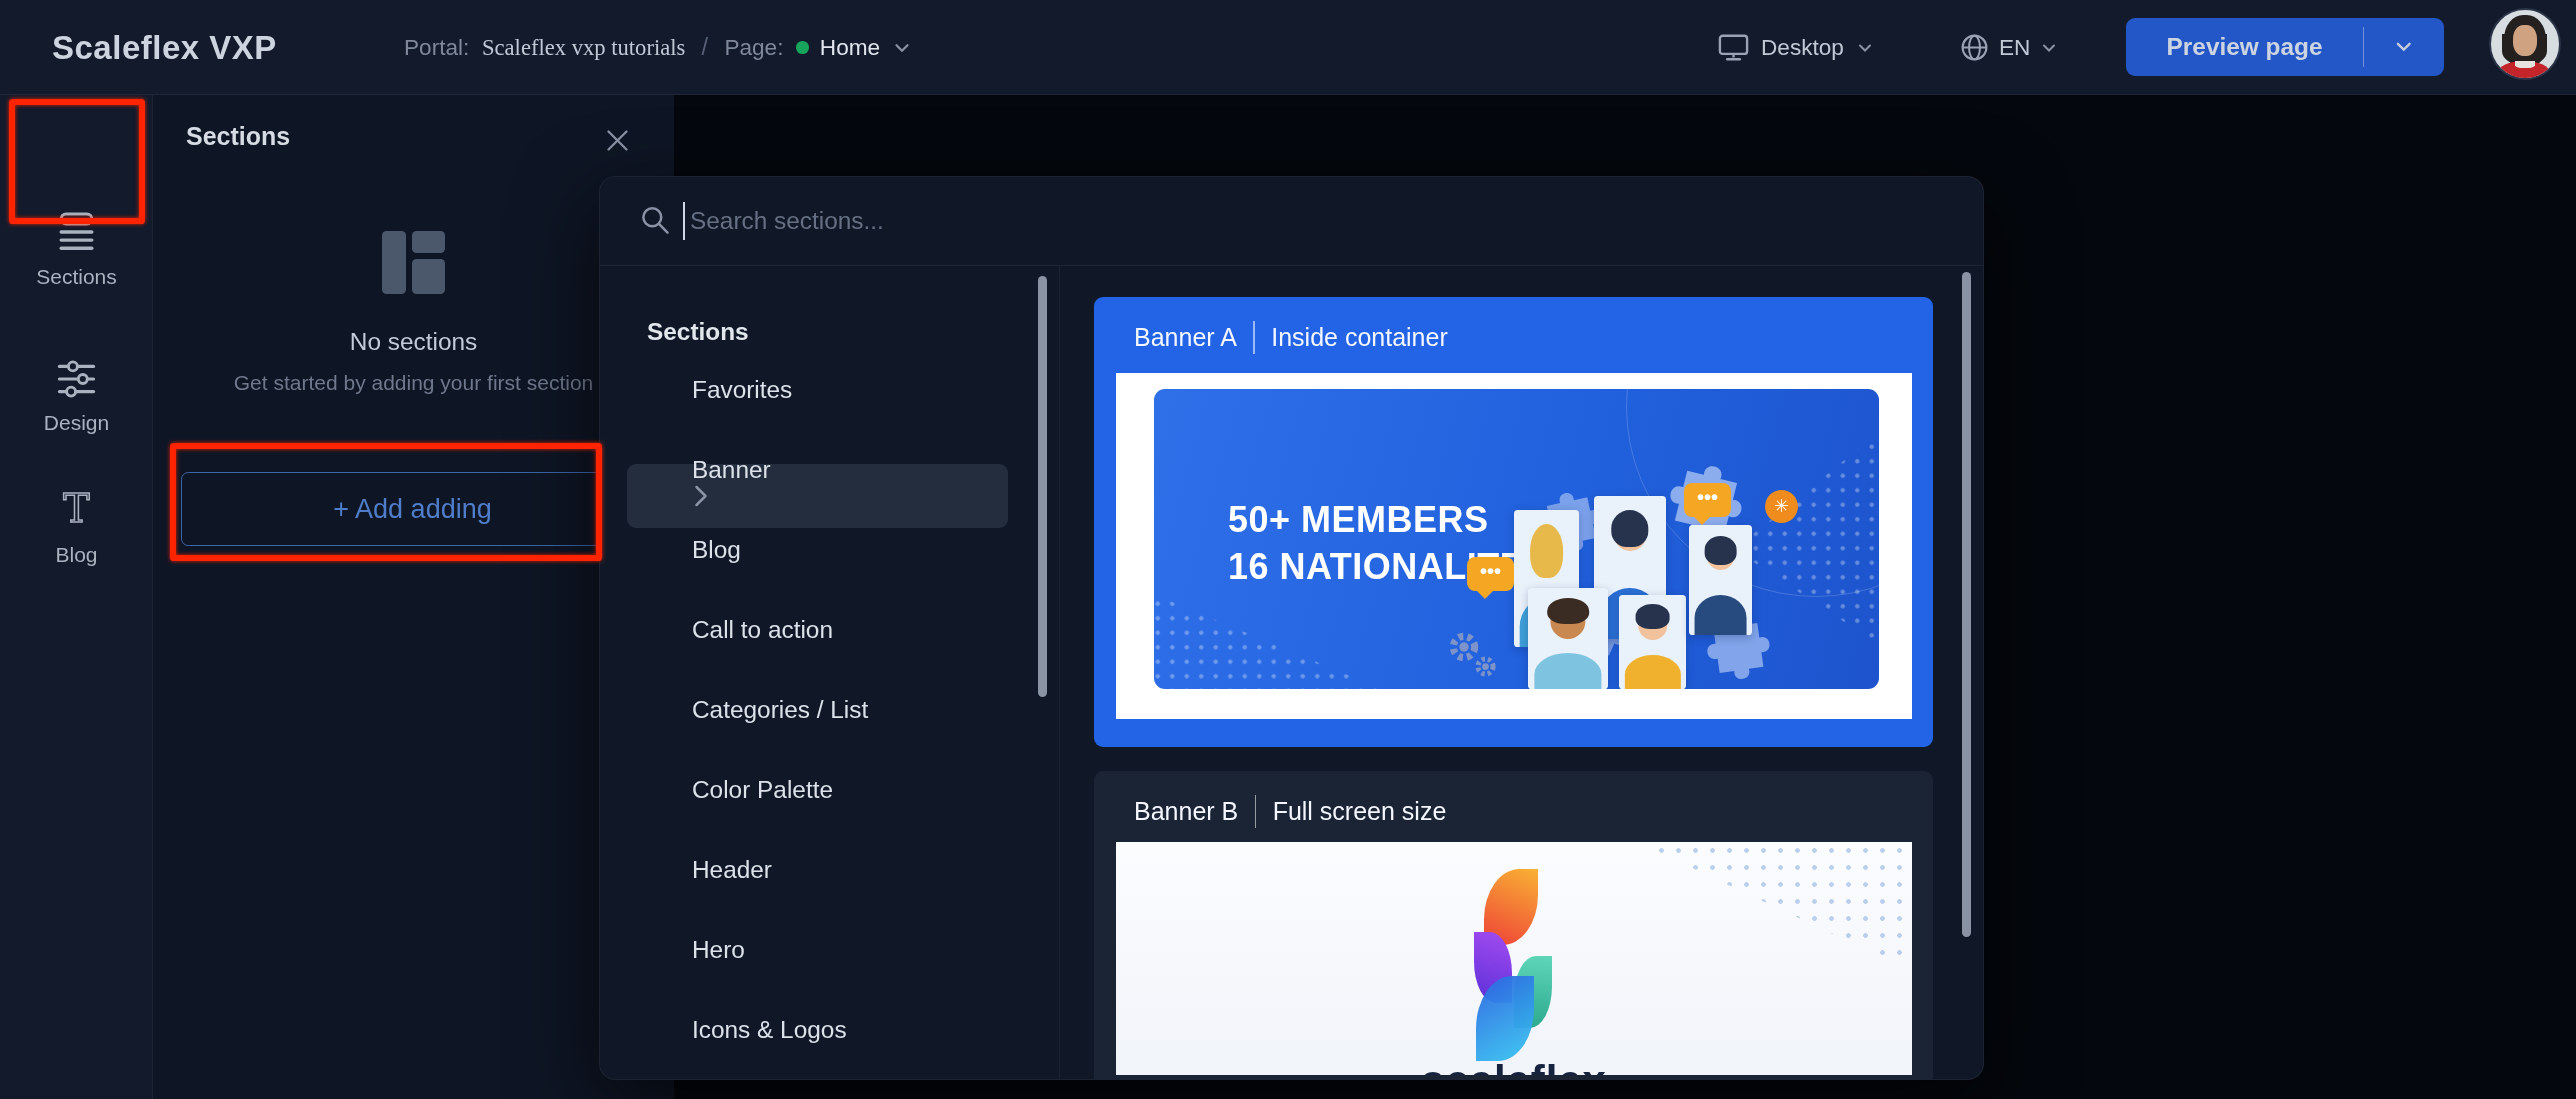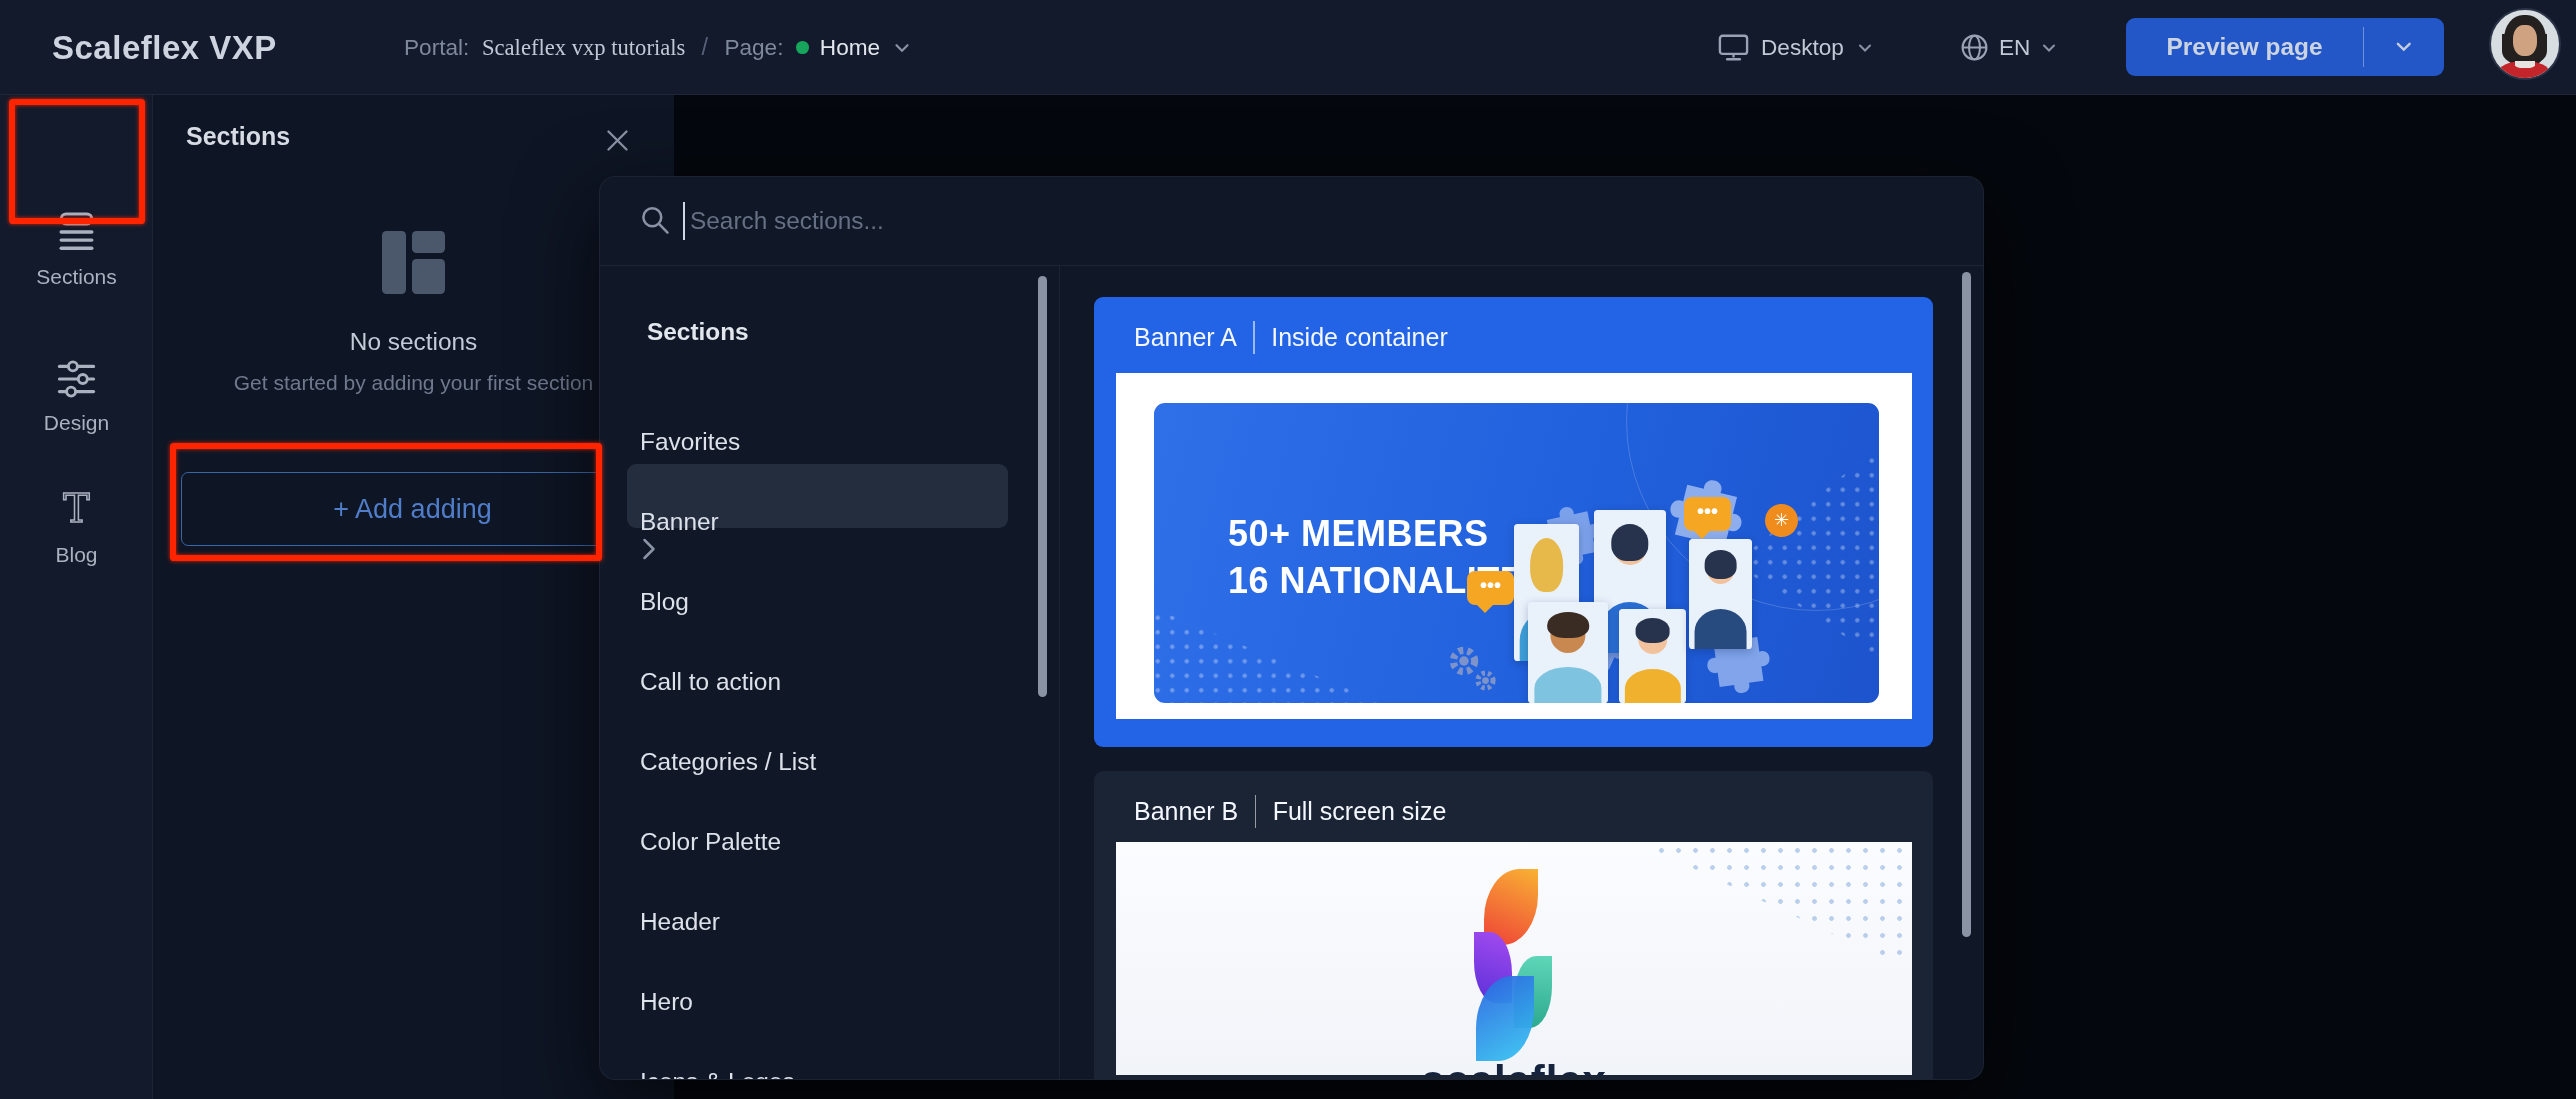--- a/index.html
+++ b/index.html
@@ -56,40 +56,40 @@
   .modal { position:absolute; left:599px; top:176px; width:1385px; height:904px; background:#101827; border:0.9px solid rgba(255,255,255,.05); border-radius:16.3px; box-shadow:0 27px 81px rgba(0,0,0,.65); overflow:hidden; z-index:40; }
   .search-row { position:absolute; left:0; top:0; width:100%; height:89px; border-bottom:0.9px solid #1c2636; }
   .search-icon { position:absolute; left:38px; top:26px; color:#8a93a6; }
   .caret { position:absolute; left:83px; top:25px; width:1.8px; height:38px; background:#cfd6e3; }
   .search-input { position:absolute; left:90px; top:16.3px; width:1176px; height:56px; background:transparent; border:none; outline:none; font-size:24.4px; color:#dfe4ec; font-family:"Liberation Sans",sans-serif; }
   .search-input::placeholder { color:#667084; }
   .mlist { position:absolute; left:0; top:89px; width:459px; bottom:0; }
   .mlist-divider { position:absolute; left:459px; top:89px; bottom:0; width:0.9px; background:#1a2332; }
   .mlist-heading { position:absolute; left:47px; top:52px; font-size:24.4px; font-weight:700; color:#e2e6ed; }
   .list-items { position:absolute; left:0; top:110px; width:100%; }
-  .list-item { position:relative; height:80px; display:flex; align-items:flex-end; padding-left:40px; font-size:24.4px; color:#dce1ea; cursor:pointer; }
+  .list-item { position:relative; height:80px; display:flex; align-items:flex-start; padding-left:92px; font-size:24.4px; color:#dce1ea; cursor:pointer; }
   .list-item span { position:relative; z-index:2; }
   .list-item.selected::before { content:""; position:absolute; left:27px; right:51px; top:8.1px; bottom:8.1px; background:#232d3d; border-radius:9px; z-index:1; }
   .li-chevron { position:absolute; right:80px; top:50%; transform:translateY(-50%); color:#8a93a6; z-index:2; display:inline-flex; }
   .scrollbar { position:absolute; width:9px; border-radius:4.5px; background:#8a93a4; }
   .sb-left { left:438px; top:99px; height:421px; }
   .sb-right { left:1362px; top:95px; height:665px; }
 
   
   .card { position:absolute; left:494px; width:839px; border-radius:9px; cursor:pointer; }
   .card-a { top:120px; height:450px; background:#2264e5; }
   .card-b { top:594px; height:326px; background:#1a2434; }
   .card-title { position:absolute; left:40px; top:23.5px; display:flex; align-items:center; gap:16.3px; font-size:25px; color:#f4f7ff; }
   .title-pipe { width:1.8px; height:33px; background:rgba(255,255,255,.55); }
   .card-white { position:absolute; left:22px; background:#ffffff; }
   .cw-a { top:76px; width:796px; height:346px; }
   .cw-b { top:71px; width:796px; height:233px; background:linear-gradient(180deg,#fbfcfe,#f1f4f9); overflow:hidden; }
 
   
-  .illus { position:absolute; left:38px; top:30px; width:725px; height:300px; border-radius:11px; background:linear-gradient(105deg,#2f6fe8 0%,#2161dd 55%,#1d54cd 100%); overflow:hidden; }
+  .illus { position:absolute; left:38px; top:16px; width:725px; height:300px; border-radius:11px; background:linear-gradient(105deg,#2f6fe8 0%,#2161dd 55%,#1d54cd 100%); overflow:hidden; }
   .dots { background-image:radial-gradient(circle, rgba(255,255,255,.32) 1.8px, transparent 2.5px); background-size:14.5px 14.5px; position:absolute; }
   .dots-bl { left:-18px; bottom:-18px; width:289px; height:154px; clip-path:polygon(0 100%, 0 22%, 100% 100%); }
   .dots-r { right:-9px; top:36px; width:154px; height:226px; clip-path:polygon(100% 0, 100% 100%, 0 55%); }
   .arc { position:absolute; right:-127px; top:-172px; width:380px; height:380px; border:1.8px solid rgba(255,255,255,.18); border-radius:50%; }
   .banner-text { position:absolute; left:74px; top:107px; color:#ffffff; font-weight:700; font-size:36px; line-height:47px; letter-spacing:0.5px; }
   .puzzle { position:absolute; color:#93b2ef; }
   .pz1 { left:507px; top:56px; transform:rotate(14deg); opacity:.95; }
   .pz2 { left:378px; top:87px; transform:rotate(-12deg); opacity:.8; }
   .pz3 { left:409px; top:194px; transform:rotate(24deg); opacity:.8; }
   .pz4 { left:543px; top:210px; transform:rotate(-8deg); opacity:.85; }

